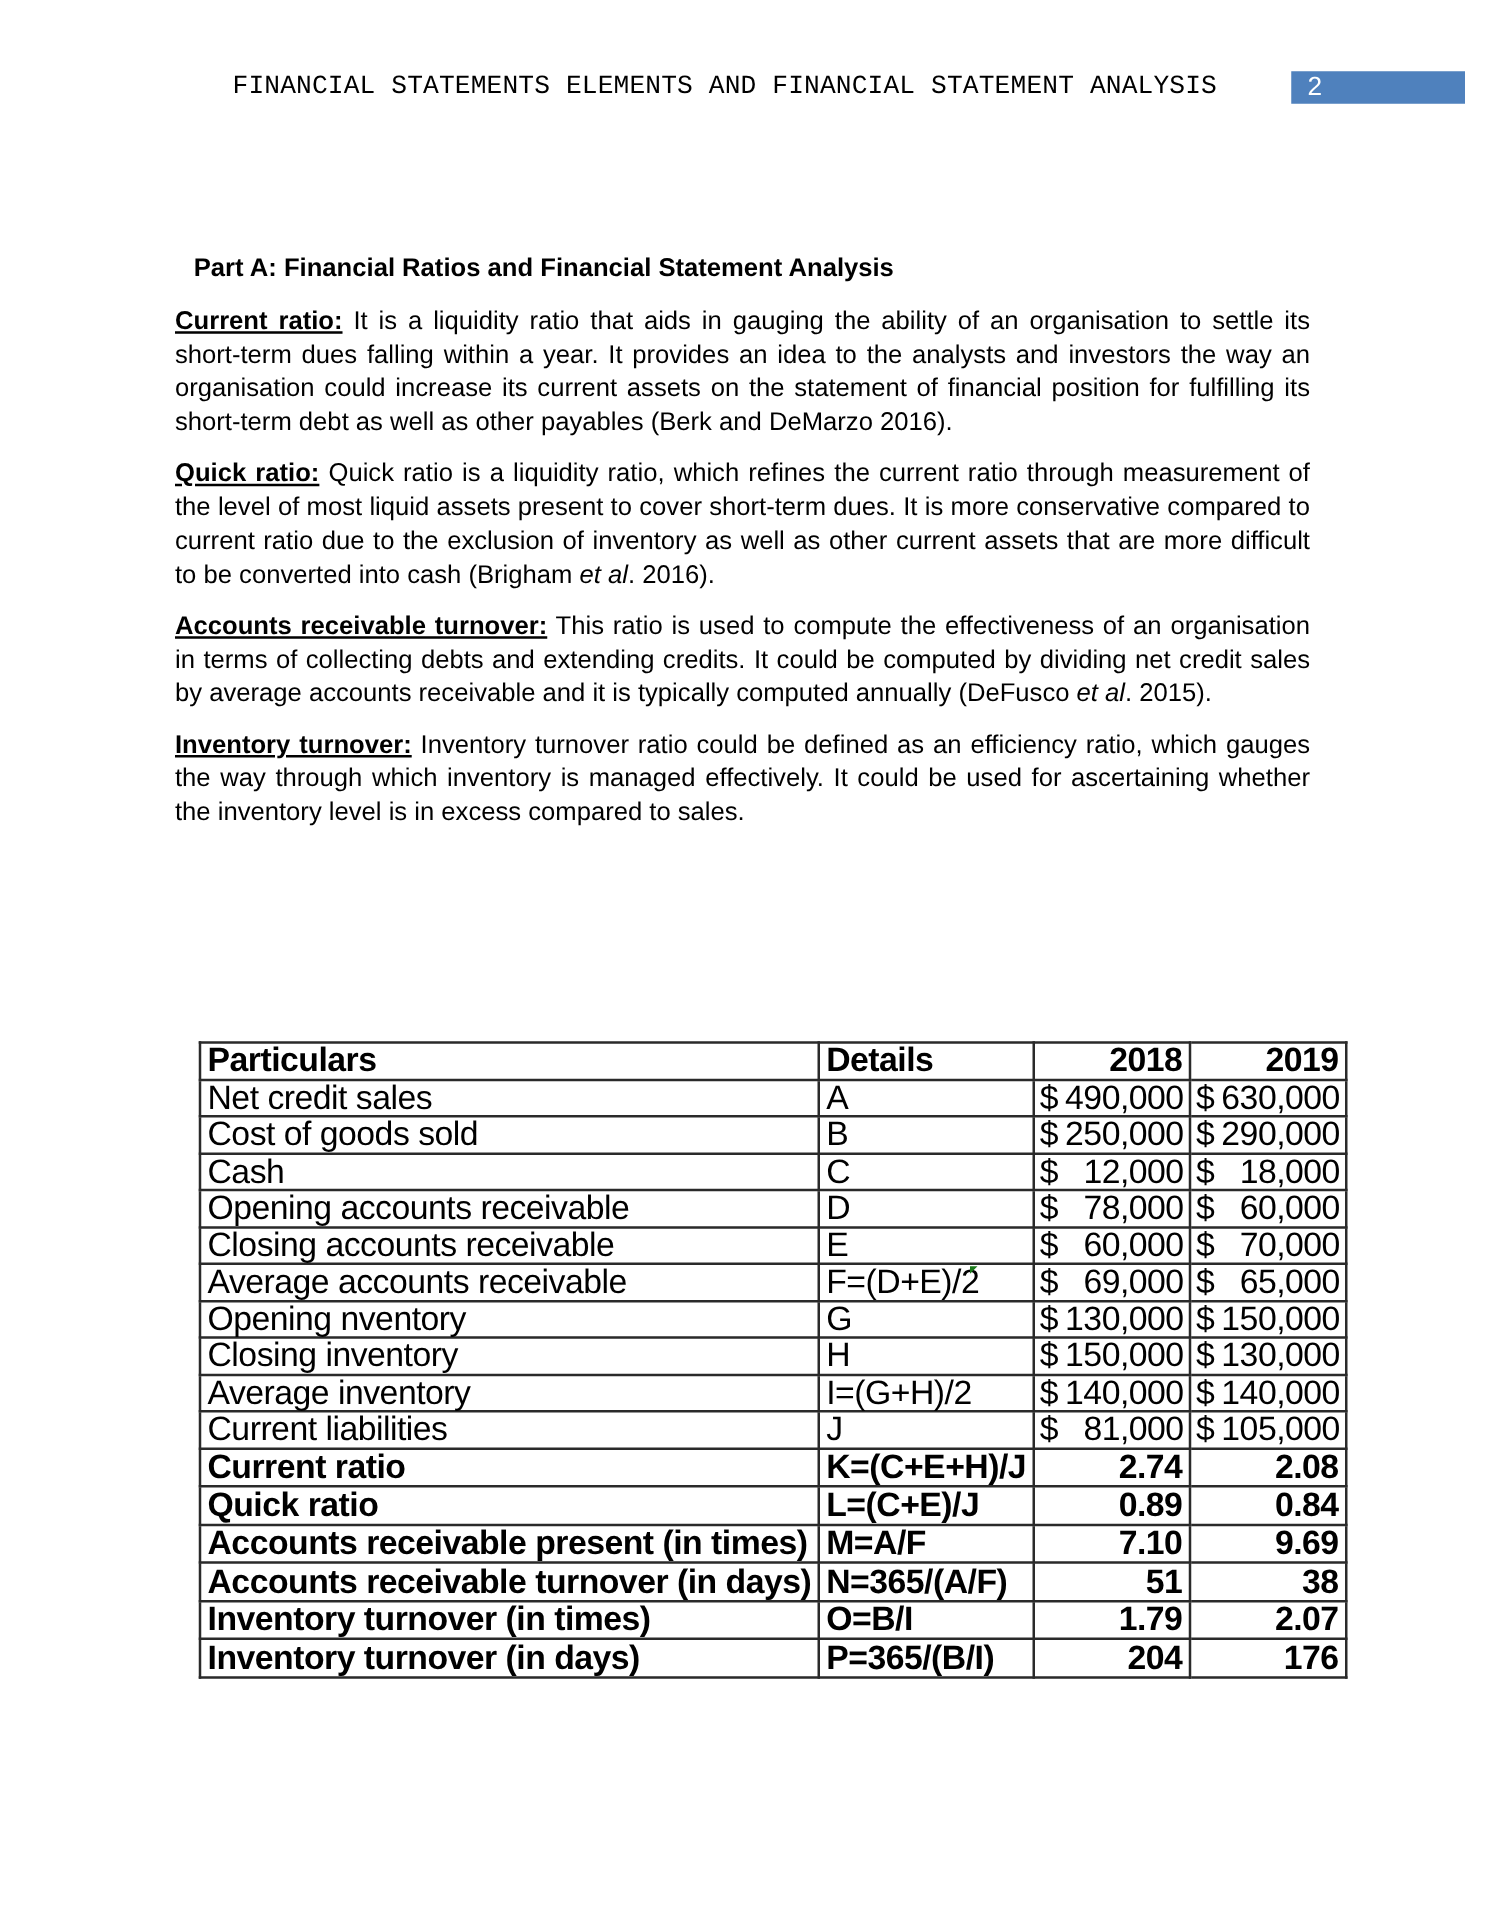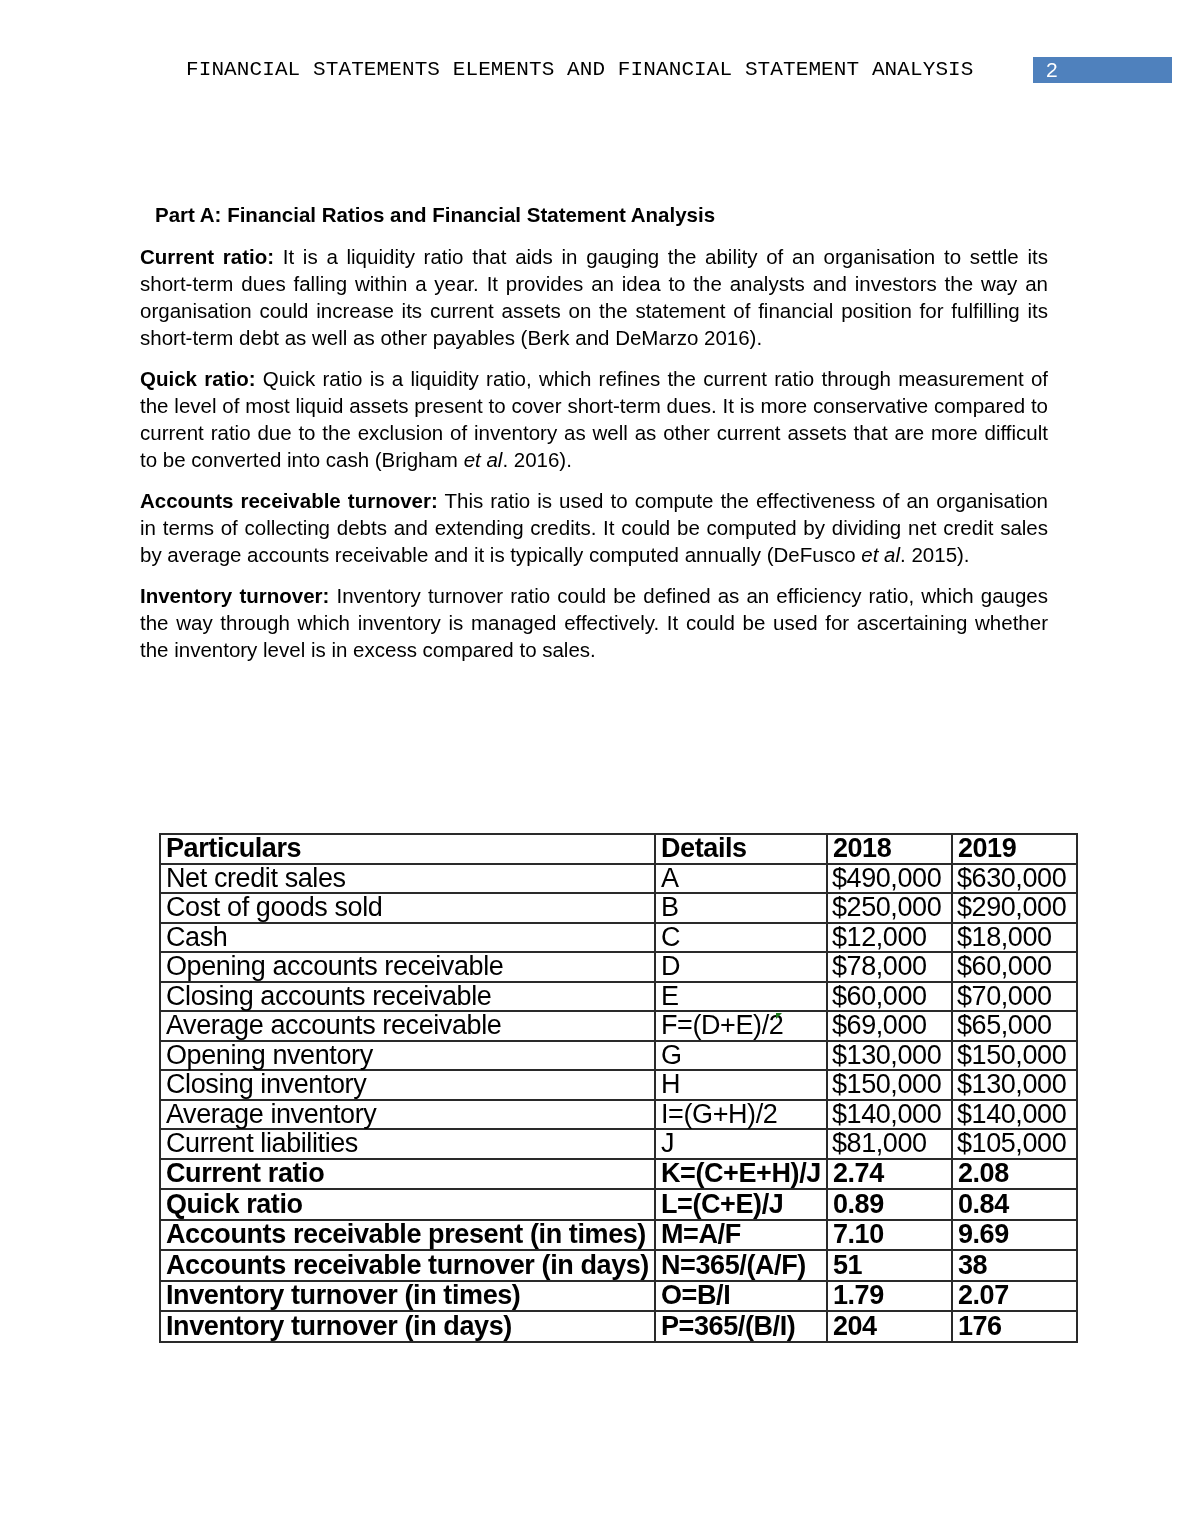--- a/index.html
+++ b/index.html
@@ -8,26 +8,26 @@
     .header { position: absolute; top: 57px; left: 0; width: 1190px; height: 26px; }
     .header-title { position: absolute; left: 186px; top: 0; font-size: 21px; line-height: 26px; letter-spacing: 0.1px; white-space: nowrap; z-index: 1; font-family: Liberation Mono, monospace; }
     .page-badge { position: absolute; left: 1033px; top: 0; width: 139px; height: 26px; background: #4f81bd; }
     .page-num { position: absolute; left: 13px; top: 0; color: #fff; font-size: 21px; line-height: 26px; }
     .content { position: absolute; left: 140px; top: 186px; width: 908px; font-size: 20.5px; line-height: 27px; }
     .heading { font-weight: bold; margin: 15px; }
     .heading + .heading { margin-top: 3px; }
     p { margin: 0 0 14px 0; text-align: justify; }
     p.first { margin-top: 0; }
     .indent { text-indent: 70px; }
-    b { font-weight: bold; }
+    b { font-weight: bold; text-decoration: underline; }
     i { font-style: italic; }
     table { position: absolute; left: 159px; top: 833px; border-collapse: collapse; font-size: 27px;
             letter-spacing: -0.4px; }
     td { border: 2px solid #2a2a2a; padding: 0 5px; height: 27.5px; line-height: 27px; white-space: nowrap; }
-    td.num { text-align: left; }
+    td.num { text-align: right; }
     td.money { padding: 0 4px; }
     .money span.d { float: left; }
     tr.bold td { font-weight: bold; height: 28.5px; }
     tr.head td { font-weight: bold; }
     .c1 { width: 446px; } .c2 { width: 145px; } .c3 { width: 113px; } .c4 { width: 113px; }
     .mark { position: absolute; left: 776px; top: 1013px; width: 0; height: 0; border-top: 6px solid #1a7a1a; border-right: 6px solid transparent; }
   </style>
 </head>
 <body>
 

